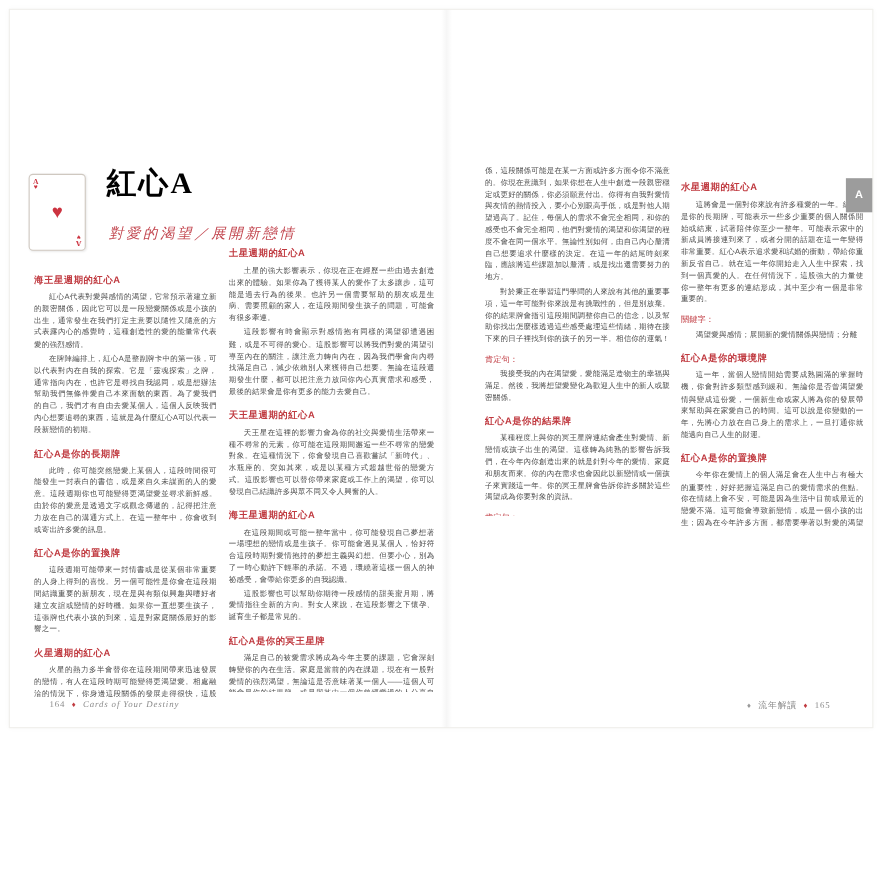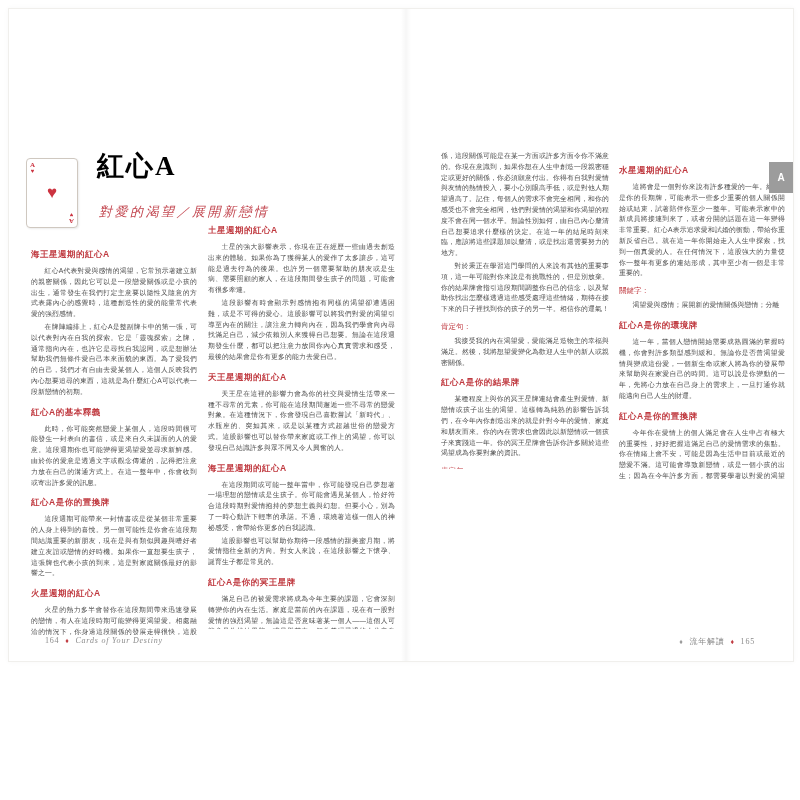--- a/index.html
+++ b/index.html
@@ -65,21 +65,21 @@
     </div>
   </div>
 
   <div class="title">紅心A</div>
   <div class="subtitle">對愛的渴望／展開新戀情</div>
 
   <div class="text-col" id="col-0">
       <div class="heading">海王星週期的紅心A</div>
       <p class="para">紅心A代表對愛與感情的渴望，它常預示著建立新的親密關係，因此它可以是一段戀愛關係或是小孩的出生，通常發生在我們打定主意要以隨性又隨意的方式表露內心的感覺時，這種創造性的愛的能量常代表愛的強烈感情。</p>
       <p class="para">在牌陣編排上，紅心A是整副牌卡中的第一張，可以代表對內在自我的探索。它是「靈魂探索」之牌，通常指向內在，也許它是尋找自我認同，或是想辦法幫助我們無條件愛自己本來面貌的東西。為了愛我們的自己，我們才有自由去愛某個人，這個人反映我們內心想要追尋的東西，這就是為什麼紅心A可以代表一段新戀情的初期。</p>
-      <div class="heading">紅心A的基本釋義</div>
+      <div class="heading">紅心A是你的長期牌</div>
       <p class="para">此時，你可能突然戀愛上某個人，這段時間很可能發生一封表白的書信，或是來自久未謀面的人的愛意。這段週期你也可能變得更渴望愛並尋求新鮮感。由於你的愛意是透過文字或觀念傳遞的，記得把注意力放在自己的溝通方式上。在這一整年中，你會收到或寄出許多愛的訊息。</p>
       <div class="heading">紅心A是你的置換牌</div>
       <p class="para">這段週期可能帶來一封情書或是從某個非常重要的人身上得到的喜悅。另一個可能性是你會在這段期間結識重要的新朋友，現在是與有類似興趣與嗜好者建立友誼或戀情的好時機。如果你一直想要生孩子，這張牌也代表小孩的到來，這是對家庭關係最好的影響之一。</p>
       <div class="heading">火星週期的紅心A</div>
       <p class="para">火星的熱力多半會替你在這段期間帶來迅速發展的戀情，有人在這段時期可能變得更渴望愛。相處融洽的情況下，你身邊這段關係的發展走得很快，這股刺激的能量會幫助你交上新朋友。但要避免情緒過度敏感，可能會讓你的渴望落空。在這段影響下出生的孩子可能是男孩。</p>
     </div>
   <div class="text-col" id="col-1">
       <div class="heading">土星週期的紅心A</div>
       <p class="para">土星的強大影響表示，你現在正在經歷一些由過去創造出來的體驗。如果你為了獲得某人的愛作了太多讓步，這可能是過去行為的後果。也許另一個需要幫助的朋友或是生病、需要照顧的家人，在這段期間發生孩子的問題，可能會有很多牽連。</p>
       <p class="para">這段影響有時會顯示對感情抱有同樣的渴望卻遭遇困難，或是不可得的愛心。這股影響可以將我們對愛的渴望引導至內在的關注，讓注意力轉向內在，因為我們學會向內尋找滿足自己，減少依賴別人來獲得自己想要。無論在這段週期發生什麼，都可以把注意力放回你內心真實需求和感受，最後的結果會是你有更多的能力去愛自己。</p>

